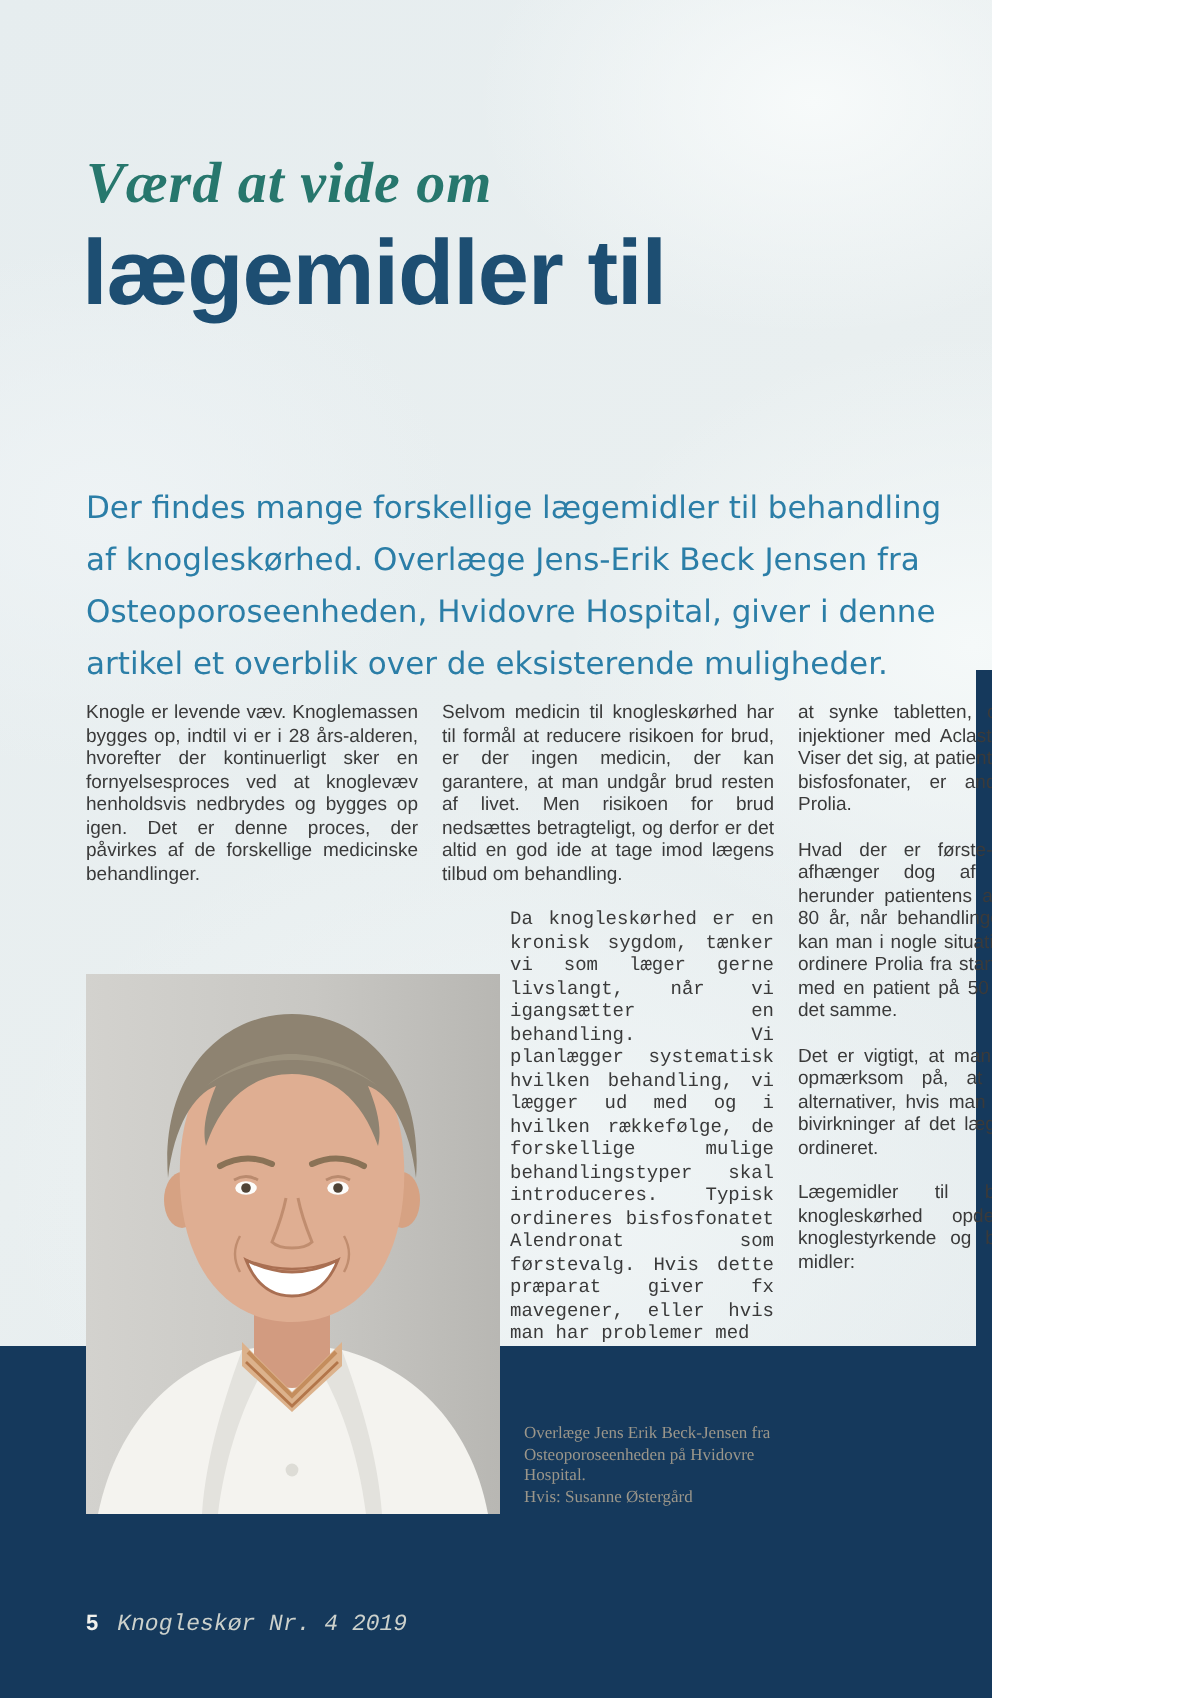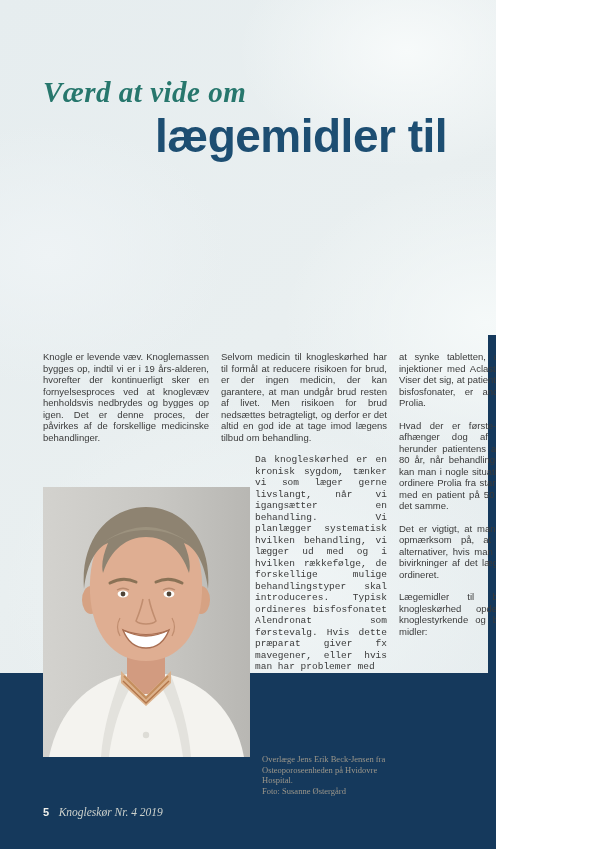--- a/index.html
+++ b/index.html
@@ -21,21 +21,21 @@
   .kicker{
     position:absolute;left:43px;top:76px;
     font-family:"Liberation Serif",serif;font-style:italic;font-weight:700;
     font-size:29px;color:#27776d;letter-spacing:0.5px;
   }
   .title{
     position:absolute;left:41px;top:110px;width:520px;
     font-family:"Liberation Sans",sans-serif;font-weight:700;
     font-size:46px;line-height:53px;color:#1d4e72;letter-spacing:-0.5px;
   }
-  .title .tline{display:block;text-align:center;}
+  .title .tline{display:block;}
 
   
   .intro{
     position:absolute;left:43px;top:241px;width:447px;
     font-family:"DejaVu Sans",sans-serif;font-size:15.5px;line-height:26px;
     color:#2b7ea7;
   }
 
   
   .cols{
@@ -49,52 +49,53 @@
   }
   .col p{margin:0 0 11px 0;}
   .col p.wrap-photo{margin-left:34px;font-family:Liberation Mono, monospace;}
 
   
   .photo{position:absolute;left:43px;top:487px;width:207px;height:270px;}
   .photo svg{display:block;width:207px;height:270px;}
 
   
   .caption{
-    position:absolute;left:262px;top:754px;width:148px;
+    position:absolute;left:262px;top:711px;width:148px;
     font-family:"Liberation Serif",serif;font-size:8.5px;line-height:10.5px;
     color:#9b968a;
   }
   .caption .cap-line{display:block;}
 
   
   .footer{position:absolute;left:43px;top:806px;font-size:11px;}
   .footer .pnum{font-weight:700;color:#f1f1ec;letter-spacing:0.5px;}
   .footer .pub{
-    font-family:Liberation Serif, serif;font-style:italic;
+    font-family:Liberation Mono, monospace;font-style:italic;
     color:#ccd1cc;margin-left:9px;font-size:11.5px;
   }
 </style>
 </head>
 <body>
 
 <div class="page">
 
   <div class="navy-band"></div>
   <div class="right-bar"></div>
 
   <div class="kicker">Værd at vide om</div>
 
   <h1 class="title" style="margin:0;">
     <span class="tline">lægemidler til</span>
   </h1>
 
+  <div class="intro">Der findes mange forskellige lægemidler til behandling af knogleskørhed. Overlæge Jens-Erik Beck Jensen fra Osteoporoseenheden, Hvidovre Hospital, giver i denne artikel et overblik over de eksisterende muligheder.</div>
 
   <div class="cols">
     <div class="col">
-      <p>Knogle er levende væv. Knoglemassen bygges op, indtil vi er i 19 års-alderen, hvorefter der kontinuerligt sker en fornyelsesproces ved at knoglevæv henholdsvis nedbrydes og bygges op igen. Det er denne proces, der påvirkes af de forskellige medicinske behandlinger.</p>
+      <p>Knogle er levende væv. Knoglemassen bygges op, indtil vi er i 28 års-alderen, hvorefter der kontinuerligt sker en fornyelsesproces ved at knoglevæv henholdsvis nedbrydes og bygges op igen. Det er denne proces, der påvirkes af de forskellige medicinske behandlinger.</p>
     </div>
     <div class="col">
       <p>Selvom medicin til knogleskørhed har til formål at reducere risikoen for brud, er der ingen medicin, der kan garantere, at man undgår brud resten af livet. Men risikoen for brud nedsættes betragteligt, og derfor er det altid en god ide at tage imod lægens tilbud om behandling.</p>
       <p class="wrap-photo">Da knogleskørhed er en kronisk sygdom, tænker vi som læger gerne livslangt, når vi igangsætter en behandling. Vi planlægger systematisk hvilken behandling, vi lægger ud med og i hvilken rækkefølge, de forskellige mulige behandlingstyper skal introduceres. Typisk ordineres bisfosfonatet Alendronat som førstevalg. Hvis dette præparat giver fx mavegener, eller hvis man har problemer med</p>
     </div>
     <div class="col">
       <p>at synke tabletten, ordineres typisk injektioner med Aclasta eller Bonviva. Viser det sig, at patienten slet ikke tåler bisfosfonater, er andetvalget typisk Prolia.</p>
       <p>Hvad der er første- og andetvalg afhænger dog af flere faktorer, herunder patientens alder. Er man fx 80 år, når behandlingen iværksættes, kan man i nogle situationer med fordel ordinere Prolia fra start, hvorimod man med en patient på 50 år ikke vil gøre det samme.</p>
       <p>Det er vigtigt, at man som patient er opmærksom på, at der er andre alternativer, hvis man får ubehagelige bivirkninger af det lægemiddel, der er ordineret.</p>
       <p>Lægemidler til behandling af knogleskørhed opdeles typisk i knoglestyrkende og behandlingstyper midler:</p>
@@ -154,20 +155,20 @@
 
       <g>
         <path d="M80,143 Q103,155 126,143 Q119,161 103,161 Q87,161 80,143 Z" fill="#ffffff" stroke="#a96f52" stroke-width="1.4"></path>
         <path d="M80,143 Q103,152 126,143" stroke="#a96f52" stroke-width="1.2" fill="none"></path>
       </g>
     </svg>
   </div>
 
   <div class="caption">
     <span class="cap-line">Overlæge Jens Erik Beck-Jensen fra Osteoporoseenheden på Hvidovre Hospital.</span>
-    <span class="cap-line">Foto: Susanne Østergård</span>
+    <span class="cap-line">Hvis: Susanne Østergård</span>
   </div>
 
   <div class="footer">
     <span class="pnum">5</span><span class="pub">Knogleskør Nr. 4 2019</span>
   </div>
 
 </div>
 
 </body></html>

